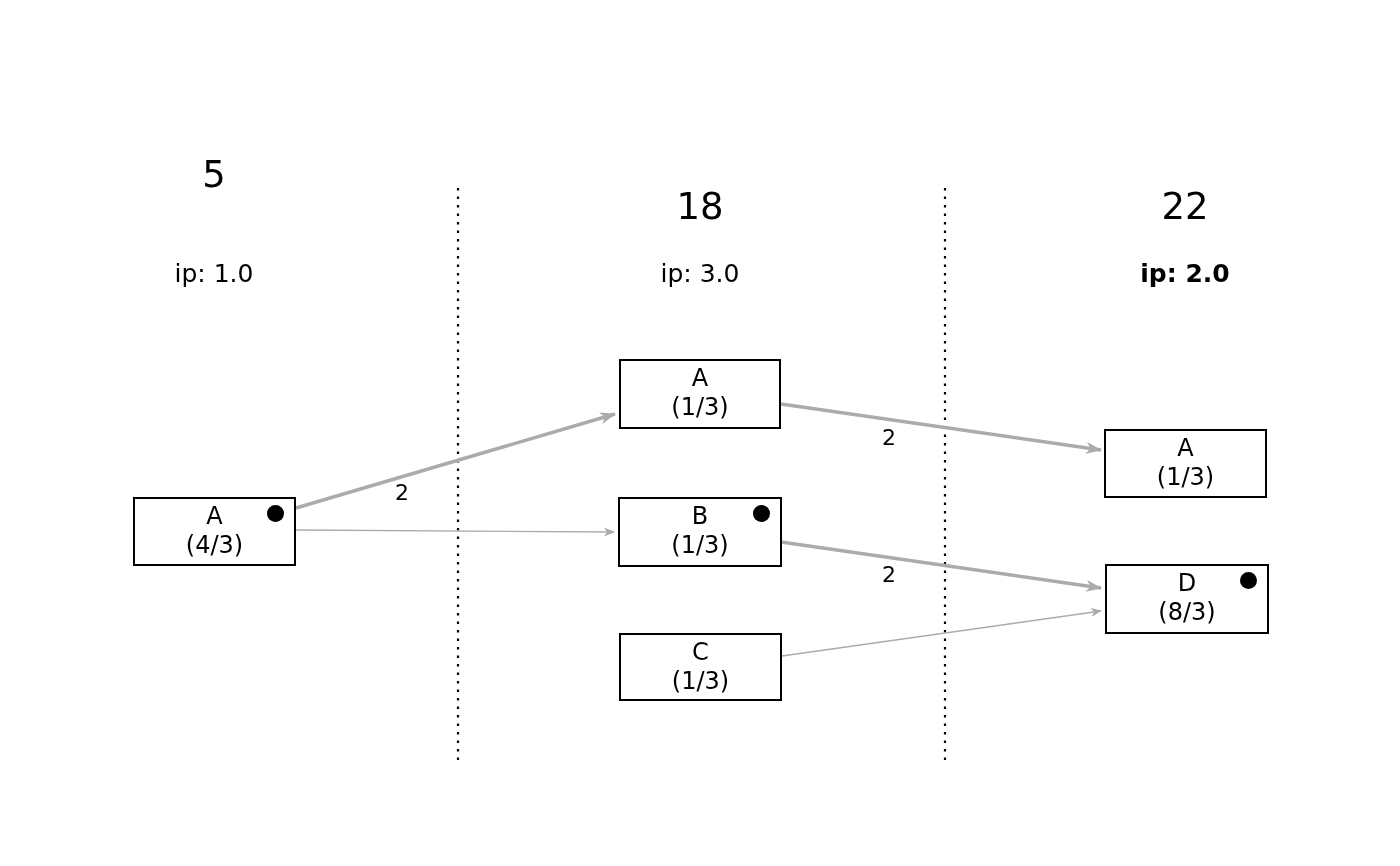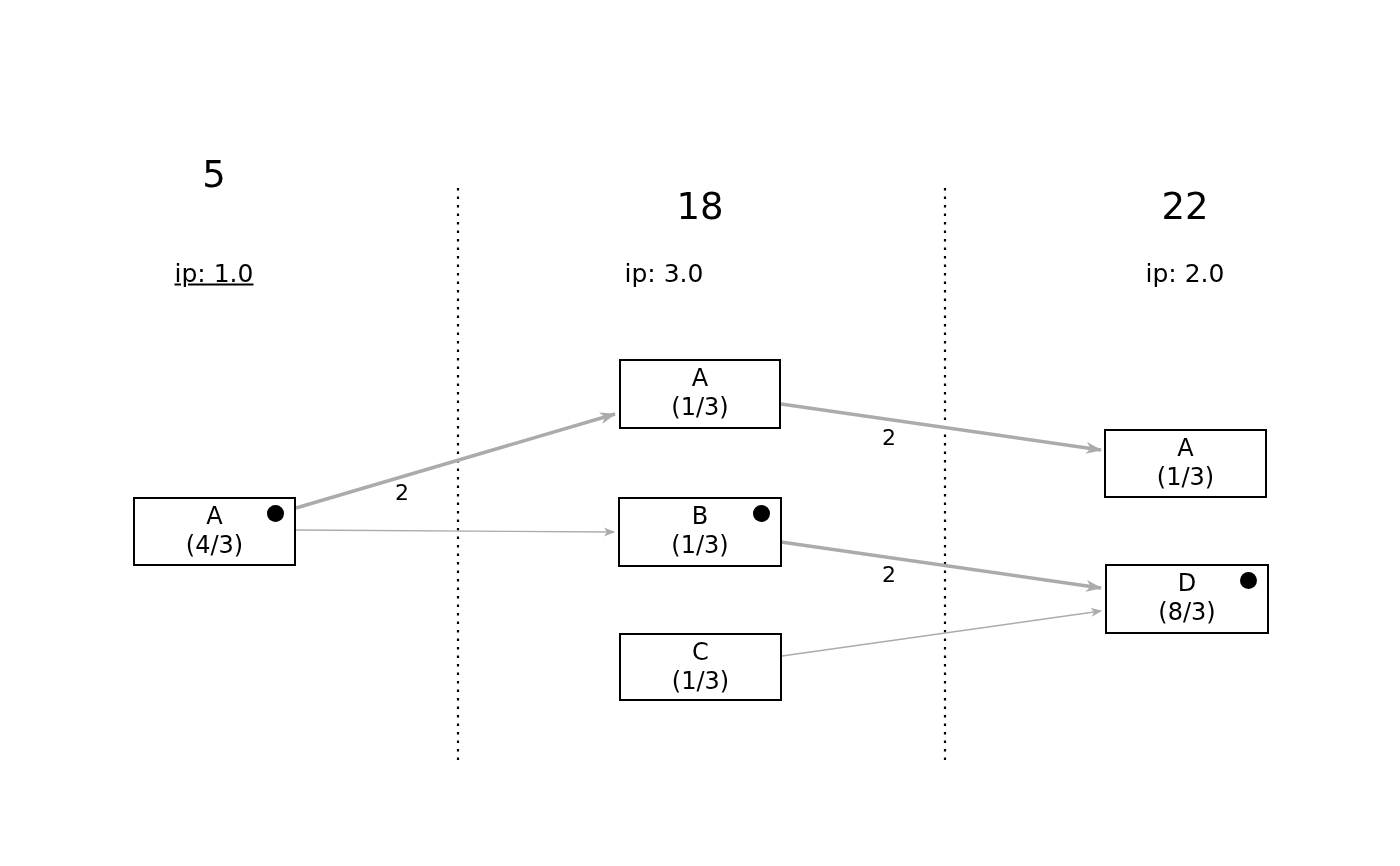--- a/index.html
+++ b/index.html
@@ -72,25 +72,25 @@
       <line x1="296" y1="508" x2="615" y2="414" stroke="#ababab" stroke-width="3.5" marker-end="url(#arrow-thick)"></line>
       <line x1="296" y1="530" x2="614" y2="532" stroke="#ababab" stroke-width="1.4" marker-end="url(#arrow-thin)"></line>
       <line x1="781" y1="404" x2="1101" y2="450" stroke="#ababab" stroke-width="3.5" marker-end="url(#arrow-thick)"></line>
       <line x1="781" y1="542" x2="1101" y2="588" stroke="#ababab" stroke-width="3.5" marker-end="url(#arrow-thick)"></line>
       <line x1="782" y1="656" x2="1101" y2="611" stroke="#ababab" stroke-width="1.4" marker-end="url(#arrow-thin)"></line>
     </svg>
 <div class="edge-label" style="left: 402px; top: 492px; color: rgb(0, 0, 0);">2</div>
     <div class="edge-label" style="left: 889px; top: 437px; color: rgb(0, 0, 0);">2</div>
     <div class="edge-label" style="left: 889px; top: 574px; color: rgb(0, 0, 0);">2</div>
     <div class="col-header" style="left: 214px; top: 174px;">5</div>
-    <div class="ip-label" style="left: 214px; top: 273px; text-decoration: underline;">ip: 1.0</div>
+    <div class="ip-label" style="left: 214px; top: 273px;">ip: 1.0</div>
     <div class="col-header" style="left: 700px; top: 174px; margin-top: 32px;">18</div>
-    <div class="ip-label" style="left: 664px; top: 273px;">ip: 3.0</div>
+    <div class="ip-label" style="left: 700px; top: 273px;">ip: 3.0</div>
     <div class="col-header" style="left: 1185px; top: 182px; margin-top: 24px;">22</div>
-    <div class="ip-label" style="left: 1185px; top: 273px;">ip: 2.0</div>
+    <div class="ip-label" style="left: 1185px; top: 273px; font-weight: bold;">ip: 2.0</div>
     <div class="node-box" style="left: 133px; top: 497px; width: 163px; height: 69px; border-color: rgb(0, 0, 0);">
       <div>A</div>
       <div>(4/3)</div>
       <div class="node-dot" style="background: rgb(0, 0, 0);"></div>
     </div>
     <div class="node-box" style="left: 619px; top: 359px; width: 162px; height: 70px; border-color: rgb(0, 0, 0);">
       <div>A</div>
       <div>(1/3)</div>
     </div>
     <div class="node-box" style="left: 618px; top: 497px; width: 164px; height: 70px; border-color: rgb(0, 0, 0);">

